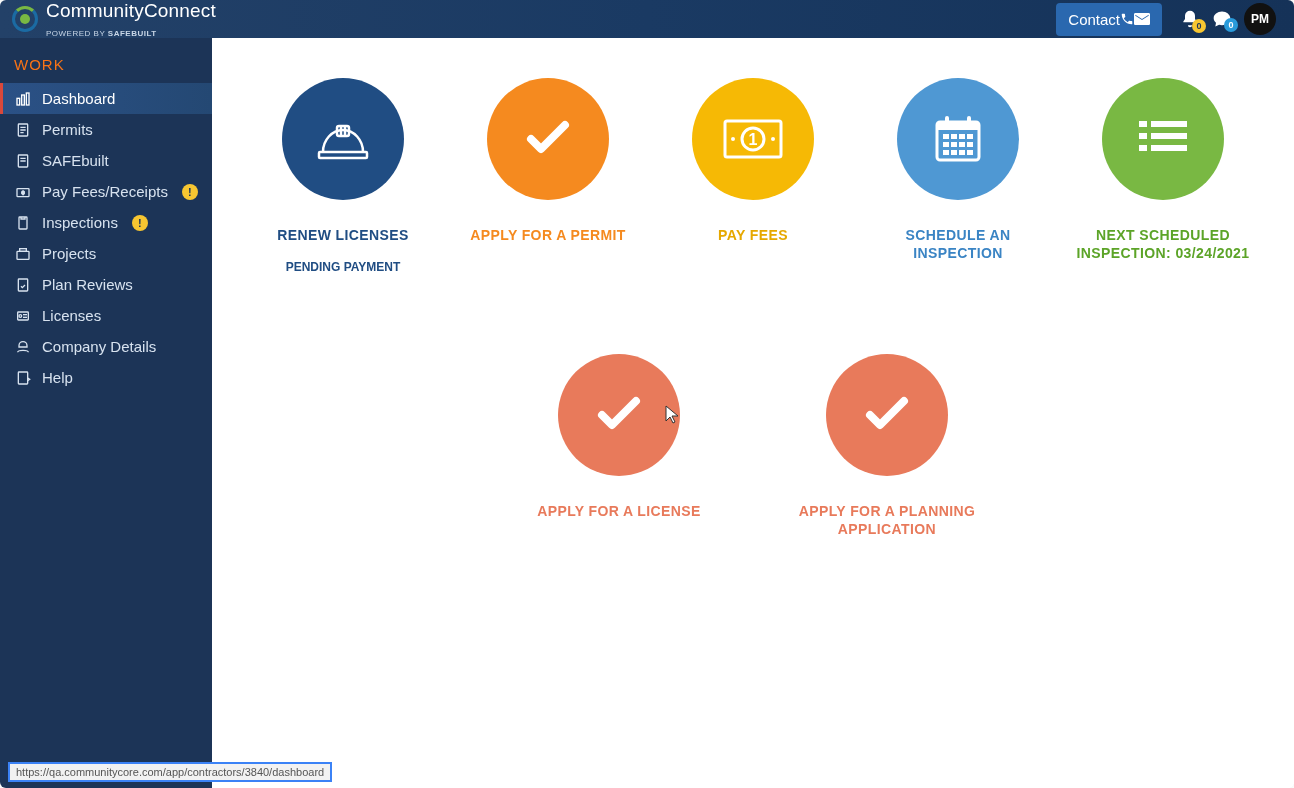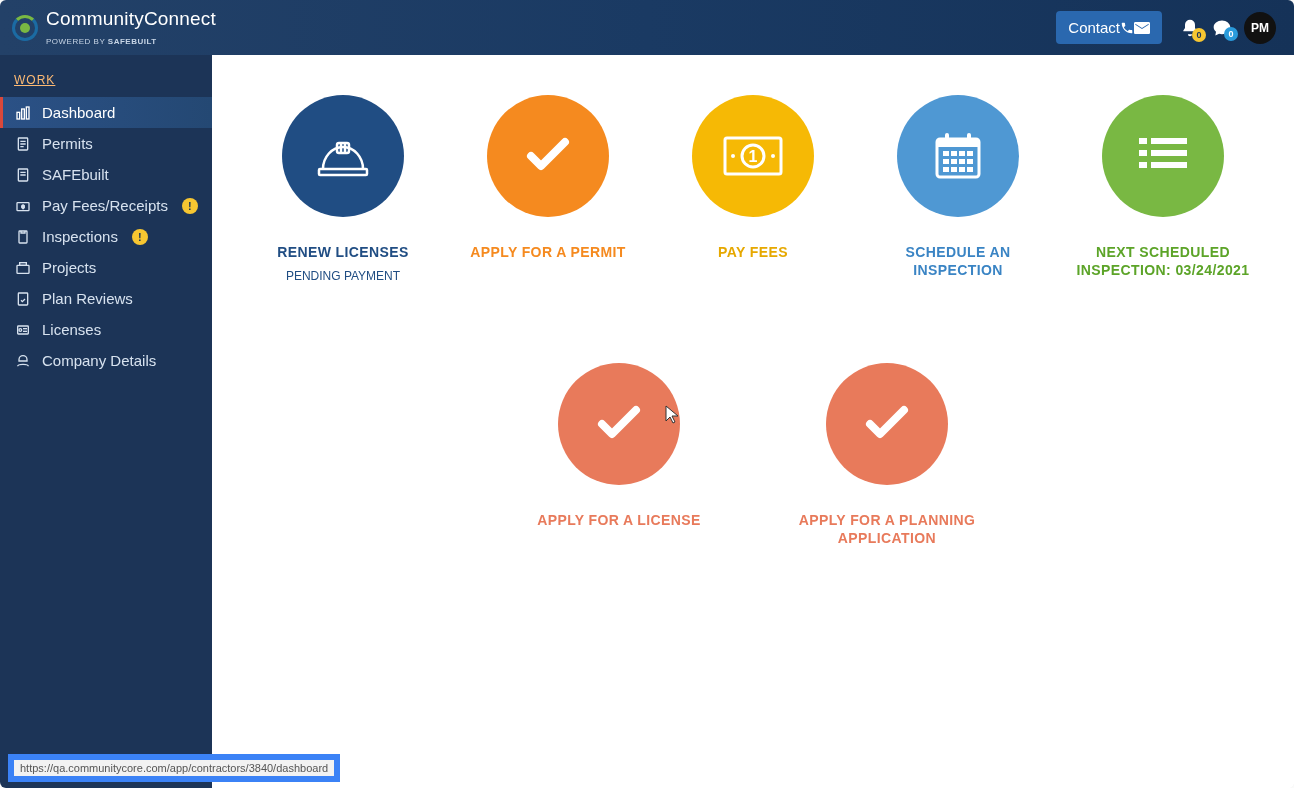--- a/index.html
+++ b/index.html
@@ -14,21 +14,21 @@
   .app {
     display: flex;
     flex-direction: column;
     width: 100%;
     height: 100%;
     border-radius: 6px;
     overflow: hidden;
     box-shadow: 0 0 8px rgba(0,0,0,0.08);
   }
   .header {
-    height: 55px;
+    height: 38px;
     background: linear-gradient(to right, #234168 0%, #1a3a63 50%, #153258 100%);
     display: flex;
     align-items: center;
     padding: 0 18px 0 12px;
     color: #fff;
   }
   .logo-wrap { display: flex; align-items: center; gap: 8px; }
   .logo-ring {
     width: 26px; height: 26px;
     border: 3px solid #1b6ba3; border-top-color:#79b843; border-left-color:#1b6ba3;
@@ -63,21 +63,21 @@
     display:flex; align-items:center; justify-content:center;
     color:#fff; font-size:12px; font-weight:600; cursor:pointer;
   }
 
   .body { flex:1; display:flex; }
   .sidebar {
     width:212px; background:#1c3457; color:#d7e2ef;
     display:flex; flex-direction:column; padding-top:8px;
   }
   .side-heading {
-    color:#fdba74; font-size:12px; letter-spacing:1px; padding:10px 14px 10px 14px;text-decoration:underline;
+    color:#f97316; font-size:15px; letter-spacing:1px; padding:10px 14px 10px 14px;
   }
   .nav-item {
     display:flex; align-items:center; gap:10px; padding:7px 12px 7px 14px;
     font-size:15px; cursor:pointer; position:relative;
   }
   .nav-item.active {
     background:linear-gradient(to right,#2b5186,#244873);
     color:#fff;
   }
   .nav-item.active::before{
@@ -101,35 +101,35 @@
     width:122px; height:122px; border-radius:50%;
     display:flex; align-items:center; justify-content:center; margin-bottom:26px;
   }
   .c-blue{background:#204d83;}
   .c-orange{background:#f58a1f;}
   .c-yellow{background:#f6b905;}
   .c-lblue{background:#4f98d3;}
   .c-green{background:#79b843;}
   .c-salmon{background:#e87a5b;}
   .tile-title { font-size:14px; font-weight:700; letter-spacing:.4px; line-height:1.3; }
-  .tile-sub { font-size:12px; font-weight:400; margin-top:8px; }
+  .tile-sub { font-size:12px; font-weight:700; margin-top:16px; }
   .t-blue{color:#204d83;}
   .t-orange{color:#f58a1f;}
   .t-yellow{color:#e6a800;}
   .t-lblue{color:#3a84c4;}
   .t-green{color:#5ca428;}
   .t-salmon{color:#e87a5b;}
 
   .cursor {
     position:absolute; left:665px; top:405px; pointer-events:none;
   }
 
   .status-bar{
     position:absolute; left:8px; bottom:6px; font-size:11px; color:#555;
-    background:#f2f2f2; padding:2px 6px; border:6px solid #3b82f6;
+    background:#f2f2f2; padding:2px 6px; border:2px solid #3b82f6;
   }
   svg{display:block;}
 </style>
 </head>
 <body>
 
 <div class="app">
   <div class="header">
     <div class="logo-wrap">
       <div class="logo-ring"></div>
@@ -255,20 +255,29 @@
             <span>Licenses</span>
           </div>
           <div class="nav-item">
             <span class="nav-icon">
               <svg width="16" height="16" viewBox="0 0 24 24" fill="none" stroke="currentColor" stroke-width="2">
                 <path d="M4 20c0-4 16-4 16 0"></path>
                 <path d="M6 10a6 6 0 0 1 12 0v2H6z"></path>
               </svg>
             </span>
             <span>Company Details</span>
+          </div>
+          <div class="nav-item">
+            <span class="nav-icon">
+              <svg width="16" height="16" viewBox="0 0 24 24" fill="none" stroke="currentColor" stroke-width="2">
+                <rect x="5" y="3" width="14" height="18" rx="1"></rect>
+                <path d="M19 12l3 2-3 2"></path>
+              </svg>
+            </span>
+            <span>Help</span>
           </div>
         </div>
     </div>
 
     <div class="main">
       <div class="tile-row" id="row1">
           <div class="tile">
             <div class="circle c-blue">
               <svg width="60" height="50" viewBox="0 0 60 50" fill="none" stroke="#fff" stroke-width="2.5">
                 <path d="M10 38c0-12 9-22 20-22s20 10 20 22"></path>

